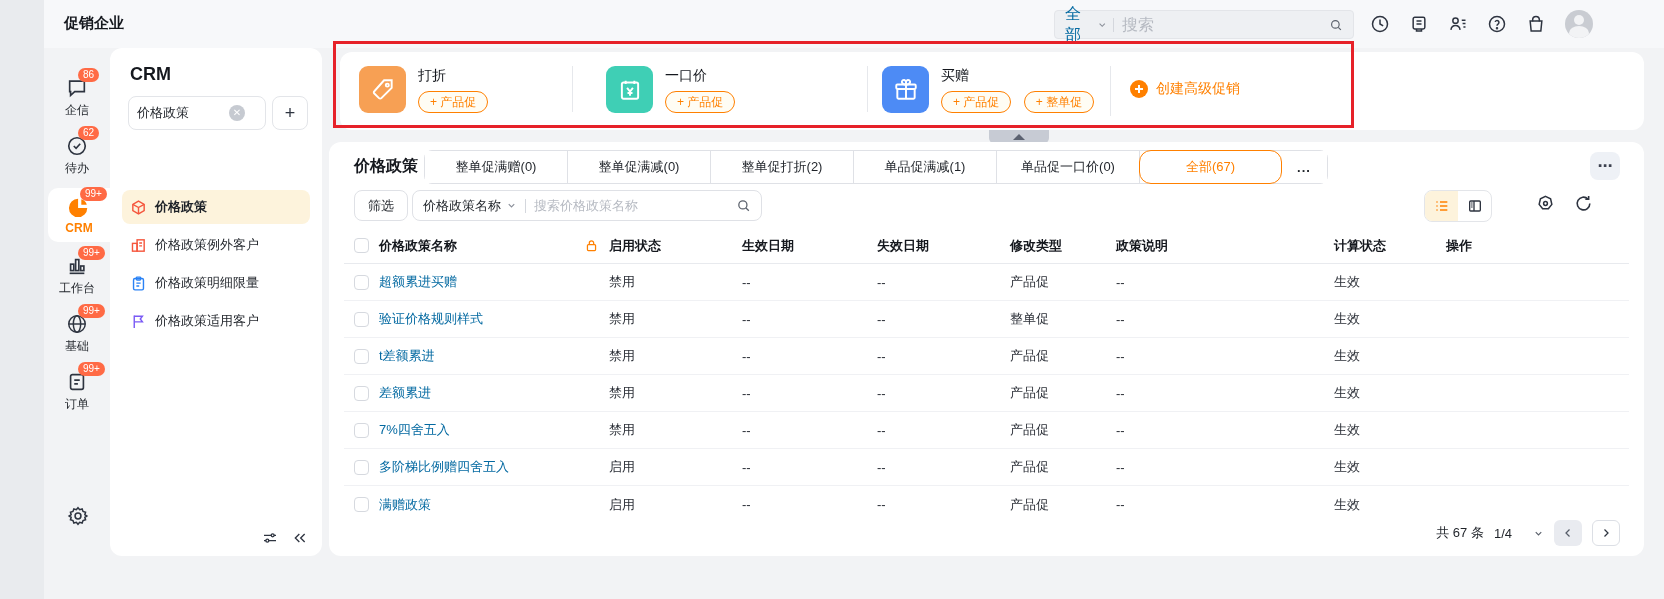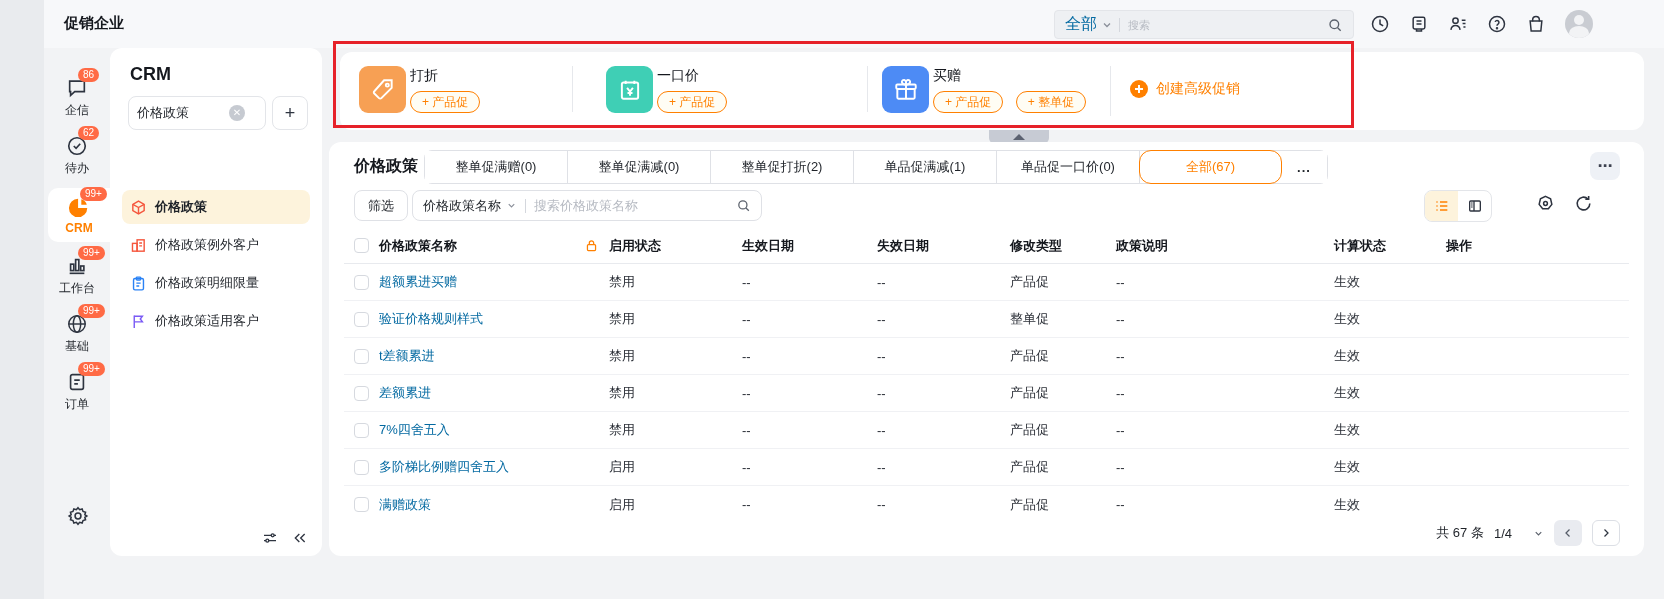--- a/index.html
+++ b/index.html
@@ -7,21 +7,21 @@
   body { font-family:"Liberation Sans","DejaVu Sans",sans-serif; }
   .page { position:relative; width:1664px; height:599px; background:#f2f3f5; overflow:hidden;margin-left:44px; }
   .abs { position:absolute; }
 
   
   .topbar { position:absolute; left:0; top:0; width:1664px; height:48px; background:#f7f8fa; }
   .app-title { position:absolute; left:20px; top:14px; font-size:15px; font-weight:bold; color:#15181e; }
   .g-search { position:absolute; left:1010px; top:10px; width:300px; height:29px; background:#eef0f3; border:1px solid #e3e5e9; border-radius:4px; display:flex; align-items:center; padding:0 10px; }
   .g-search .scope { font-size:16px; color:#0369a1; }
   .g-search .divider { width:1px; height:14px; background:#d4d7dd; margin:0 8px 0 6px; }
-  .g-search input { flex:1; border:0; background:transparent; outline:none; font-size:11px; color:#1f2329; font-family:inherit; }
+  .g-search input { flex:1; border:0; background:transparent; outline:none; font-size:16px; color:#1f2329; font-family:inherit; }
   .g-search input::placeholder { color:#b6bac2; }
   .top-icons { position:absolute; left:1326px; top:10px; display:flex; align-items:center; gap:19px; color:#2e3440; }
   .avatar { width:28px; height:28px; border-radius:50%; background:#c9ccd2; position:relative; overflow:hidden; }
   .avatar::before { content:""; position:absolute; left:9px; top:5px; width:10px; height:10px; border-radius:50%; background:#f2f3f5; }
   .avatar::after { content:""; position:absolute; left:4px; top:16px; width:20px; height:14px; border-radius:50%; background:#f2f3f5; }
 
   
   .rail-item { position:absolute; left:0; width:66px; height:54px; display:flex; flex-direction:column; align-items:center; justify-content:center; gap:2px; color:#2e3440; cursor:pointer; }
   .rail-item .lbl { font-size:12px; color:#1f2329; }
   .rail-item.active { background:#ffffff; border-radius:10px 0 0 10px; left:4px; width:62px; }
@@ -35,21 +35,21 @@
   .crm-search { position:absolute; left:18px; top:48px; width:138px; height:34px; border:1px solid #e3e5e9; border-radius:8px; display:flex; align-items:center; padding:0 8px; background:#fff; }
   .crm-search input { width:92px; border:0; outline:none; font-size:13px; color:#1f2329; font-family:inherit; background:transparent; }
   .clear-btn { width:16px; height:16px; border-radius:50%; background:#c6cad1; color:#fff; font-size:10px; line-height:16px; text-align:center; cursor:pointer; }
   .crm-add { position:absolute; left:162px; top:48px; width:36px; height:34px; border:1px solid #e3e5e9; border-radius:8px; background:#fff; font-size:18px; color:#2e3440; display:flex; align-items:center; justify-content:center; cursor:pointer; }
   .crm-menu-item { position:absolute; left:12px; width:188px; height:34px; display:flex; align-items:center; gap:8px; padding:0 8px; border-radius:8px; font-size:13px; color:#1f2329; cursor:pointer; }
   .crm-menu-item.active { background:#fdf3dc; font-weight:bold; }
   .crm-bottom { position:absolute; right:14px; bottom:10px; display:flex; gap:14px; color:#2e3440; }
 
   
   .promo-panel { position:absolute; left:296px; top:52px; width:1304px; height:78px; background:#fff; border-radius:12px; }
-  .promo-card { position:absolute; top:14px; display:flex; gap:4px; }
+  .promo-card { position:absolute; top:14px; display:flex; gap:12px; }
   .promo-icon { width:47px; height:47px; border-radius:9px; display:flex; align-items:center; justify-content:center; color:#fff; }
   .promo-title { font-size:14px; color:#15181e; margin:1px 0 6px; }
   .tag-btn { display:inline-block; border:1px solid #ff8000; color:#ff8000; background:#fffdf4; border-radius:13px; font-size:12px; line-height:20px; padding:0 11px; margin-right:8px; cursor:pointer; }
   .v-div { position:absolute; top:66px; width:1px; height:46px; background:#e6e8ec; }
   .adv-link { position:absolute; left:1082px; top:78px; display:flex; align-items:center; gap:8px; color:#ff8000; font-size:14px; cursor:pointer; }
   .plus-circle { width:18px; height:18px; border-radius:50%; background:#ff8000; position:relative; }
   .plus-circle::before, .plus-circle::after { content:""; position:absolute; background:#fff; }
   .plus-circle::before { left:5px; top:8px; width:8px; height:2px; }
   .plus-circle::after { left:8px; top:5px; width:2px; height:8px; }
 

